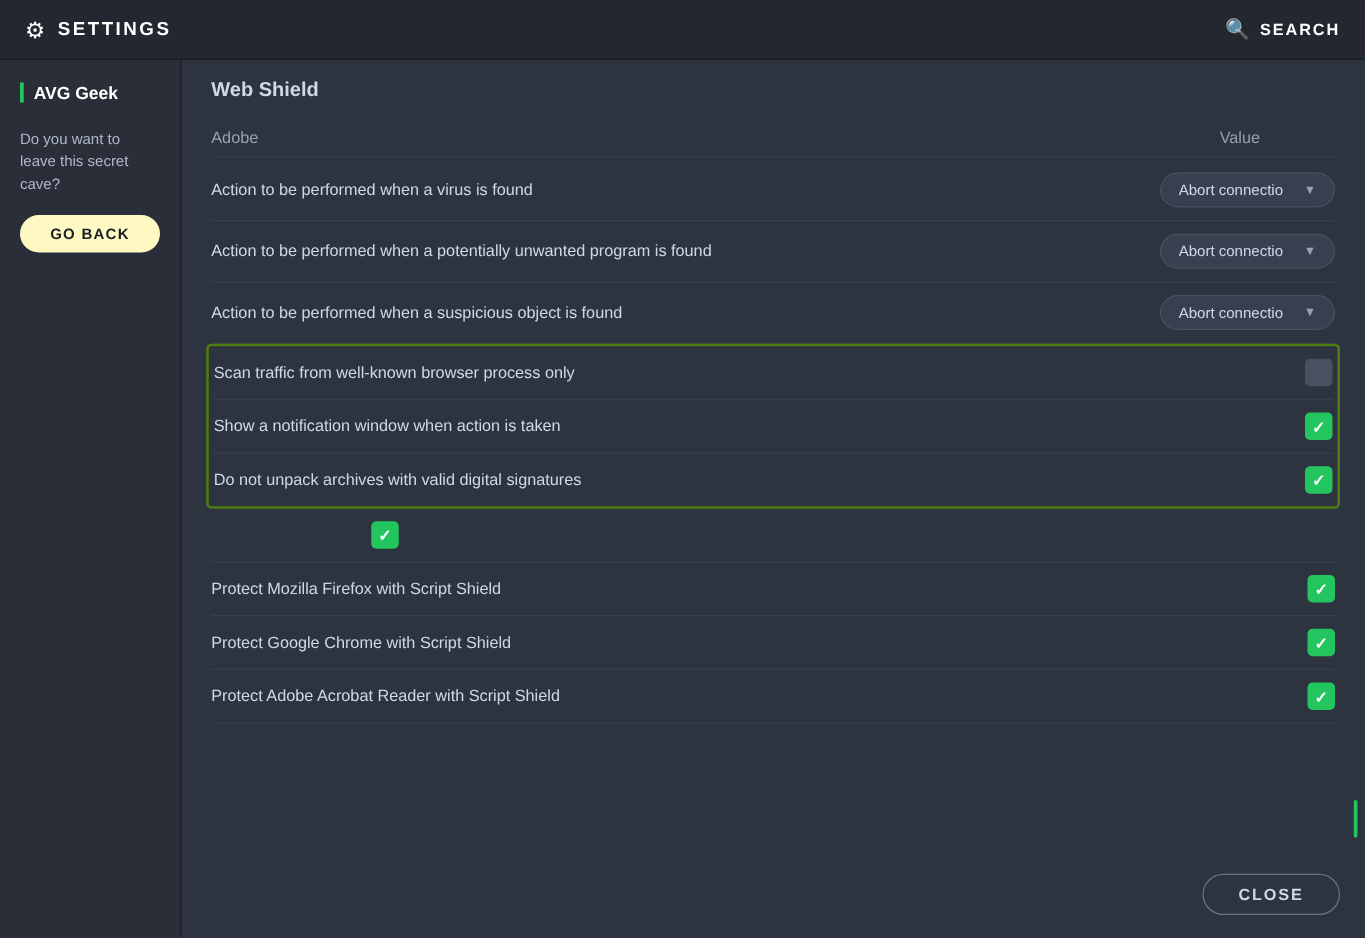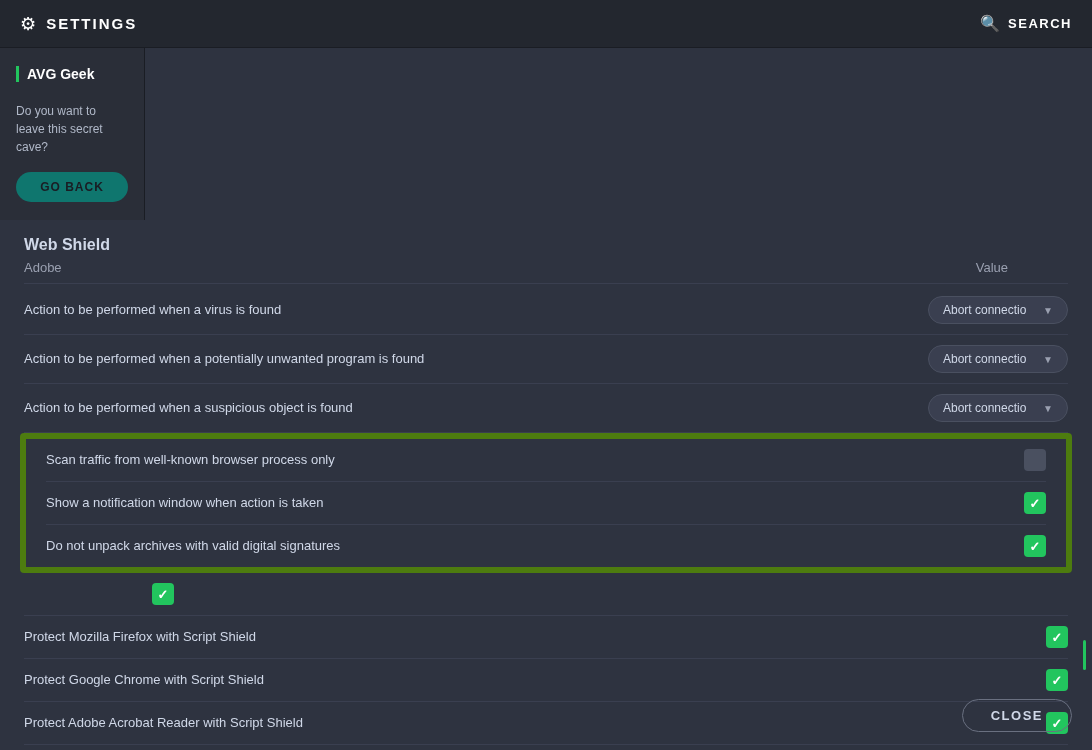--- a/index.html
+++ b/index.html
@@ -52,21 +52,20 @@
     }
     .search-icon {
       color: #fff;
       font-size: 16px;
     }
 
     
     .main-layout {
       display: flex;
       height: calc(750px - 48px);
-      flex-direction: column;
     }
 
     
     .sidebar {
       width: 145px;
       background: #2a2e38;
       padding: 18px 16px;
       display: flex;
       flex-direction: column;
       gap: 16px;
@@ -79,21 +78,21 @@
       border-left: 3px solid #22c55e;
       padding-left: 8px;
       margin-bottom: 4px;
     }
     .sidebar-text {
       font-size: 12px;
       color: #b0b8c8;
       line-height: 1.5;
     }
     .go-back-button {
-      background: #0f766e;
+      background: #fef9c3;
       color: #1a1d24;
       border: none;
       border-radius: 20px;
       padding: 8px 12px;
       font-size: 12px;
       font-weight: 800;
       letter-spacing: 1px;
       cursor: pointer;
       width: 100%;
       text-align: center;
@@ -114,21 +113,21 @@
     }
     .content::-webkit-scrollbar-thumb {
       background: #4a5060;
       border-radius: 3px;
     }
 
     .section-title {
       font-size: 16px;
       font-weight: 600;
       color: #d0d8e8;
-      margin-bottom: 0;
+      margin-bottom: 14px;
     }
     .table-header {
       display: flex;
       justify-content: space-between;
       padding: 6px 0 8px 0;
       border-bottom: 1px solid #3a3f50;
       margin-bottom: 2px;
     }
     .col-item {
       font-size: 13px;
@@ -203,24 +202,24 @@
     .checkbox-unchecked {
       width: 22px;
       height: 22px;
       background: #4a5060;
       border-radius: 4px;
       cursor: pointer;
     }
 
     
     .highlight-group {
-      border: 6px solid #4d7c0f;
+      border: 2px solid #4d7c0f;
       border-radius: 4px;
       margin: 0 -4px;
-      padding: 0 20px;
+      padding: 0 4px;
     }
     .highlight-group .settings-row {
       border-bottom: 1px solid #3a3f50;
     }
     .highlight-group .settings-row:last-child {
       border-bottom: none;
     }
 
     
     .scroll-indicator {

